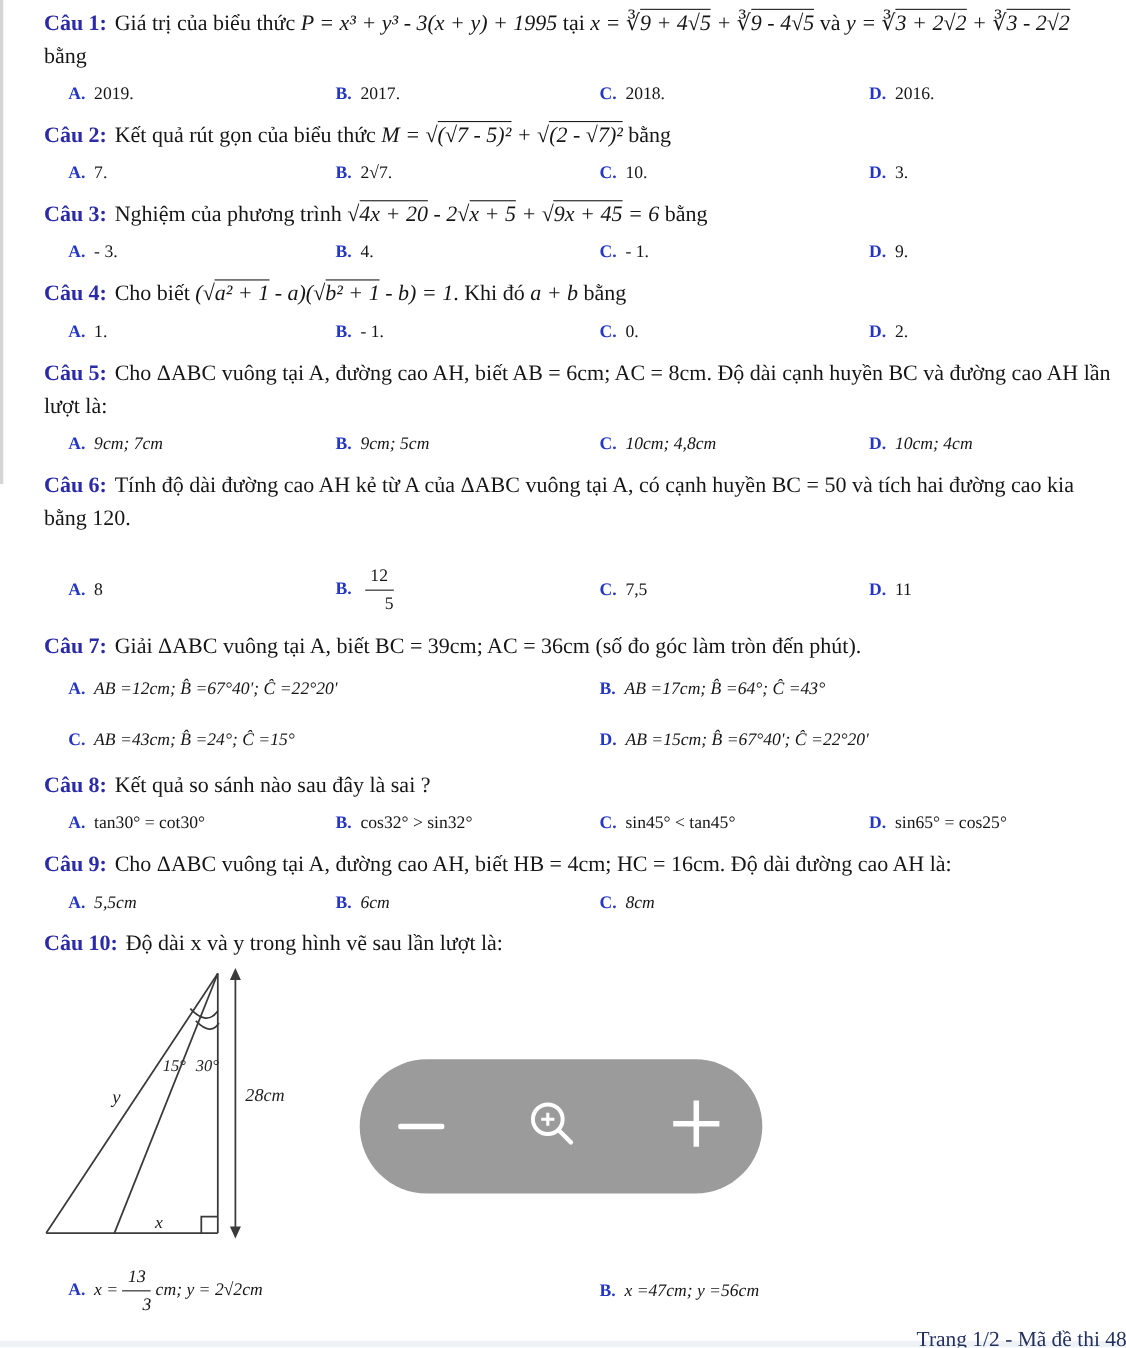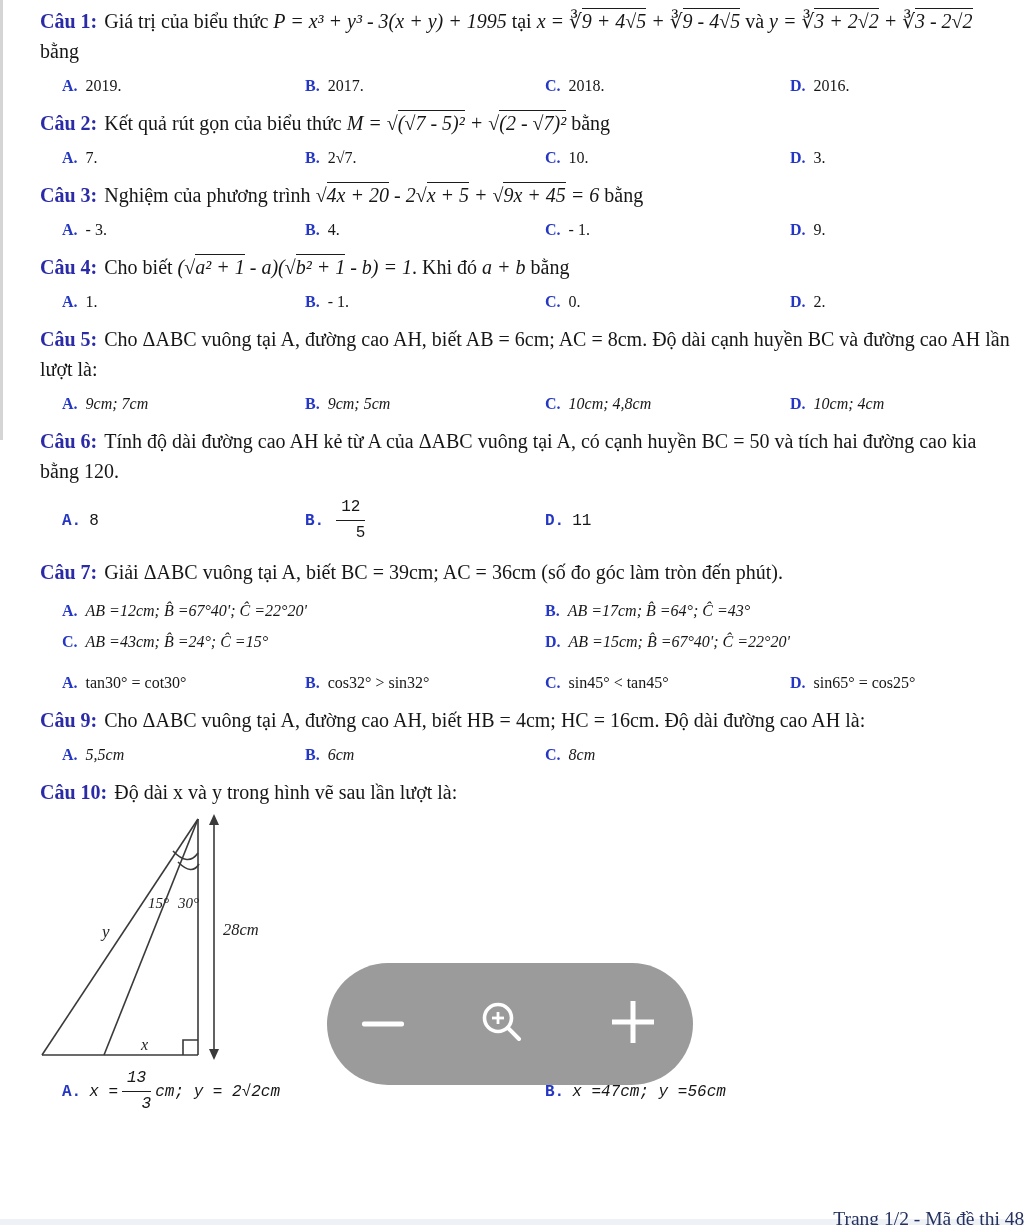--- a/index.html
+++ b/index.html
@@ -15,22 +15,22 @@
   .q{margin:0;font-size:20px;line-height:30px;}
   .qlabel{color:#2b2ba8;font-weight:bold;margin-right:7px;}
   .math{font-style:italic;}
   .ov{border-top:1.4px solid #1c1c1c;padding-top:1px;}
   .ans-row{
     display:grid;
     grid-template-columns:243px 240px 245px 1fr;
     margin:5px 0 7px 22px;
     font-size:16px;line-height:30px;
   }
-  .ans-row.cols2{grid-template-columns:483px 1fr;row-gap:1px;margin:9px 0 11px 22px;}
-  .ans-row.tall{align-items:center;margin:10px 0 12px 22px;font-family:Liberation Mono, monospace;}
+  .ans-row.cols2{grid-template-columns:483px 1fr;row-gap:16px;margin:9px 0 11px 22px;}
+  .ans-row.tall{align-items:center;margin:26px 0 12px 22px;}
   .letter{color:#2436c4;font-weight:bold;padding-right:8px;font-style:normal;}
   .frac{display:inline-block;vertical-align:middle;text-align:right;line-height:23px;margin:0 4px;}
   .frac .num{display:block;border-bottom:1.6px solid #1c1c1c;padding:0 5px 1px;}
   .frac .den{display:block;padding-top:1px;}
   .fig-region{position:relative;height:248px;margin-top:2px;}
   .fig-svg{position:absolute;left:-2px;top:0;}
   .fig-text{font-family:"Liberation Serif","DejaVu Serif",serif;font-style:italic;fill:#222;}
   .zoom-pill{
     position:absolute;left:327px;top:963px;width:366px;height:122px;
     border-radius:61px;background:#9b9b9b;z-index:5;
@@ -88,31 +88,33 @@
     <span class="ans"><b class="letter">A.</b><span class="math">9cm; 7cm</span></span>
     <span class="ans"><b class="letter">B.</b><span class="math">9cm; 5cm</span></span>
     <span class="ans"><b class="letter">C.</b><span class="math">10cm; 4,8cm</span></span>
     <span class="ans"><b class="letter">D.</b><span class="math">10cm; 4cm</span></span>
   </div>
 
   <p class="q"><b class="qlabel">Câu 6:</b><span>Tính độ dài đường cao AH kẻ từ A của ΔABC vuông tại A, có cạnh huyền BC = 50 và tích hai đường cao kia bằng 120.</span></p>
   <div class="ans-row tall">
     <span class="ans"><b class="letter">A.</b><span>8</span></span>
     <span class="ans"><b class="letter">B.</b><span class="frac"><span class="num">12</span><span class="den">5</span></span></span>
+    <span class="ans"><b class="letter">C.</b><span>7,5</span></span>
     <span class="ans"><b class="letter">D.</b><span>11</span></span>
   </div>
 
   <p class="q"><b class="qlabel">Câu 7:</b><span>Giải ΔABC vuông tại A, biết BC = 39cm; AC = 36cm (số đo góc làm tròn đến phút).</span></p>
   <div class="ans-row cols2">
     <span class="ans"><b class="letter">A.</b><span class="math">AB =12cm; B̂ =67°40'; Ĉ =22°20'</span></span>
     <span class="ans"><b class="letter">B.</b><span class="math">AB =17cm; B̂ =64°; Ĉ =43°</span></span>
     <span class="ans"><b class="letter">C.</b><span class="math">AB =43cm; B̂ =24°; Ĉ =15°</span></span>
     <span class="ans"><b class="letter">D.</b><span class="math">AB =15cm; B̂ =67°40'; Ĉ =22°20'</span></span>
   </div>
 
+  <p class="q"><b class="qlabel">Câu 8:</b><span>Kết quả so sánh nào sau đây là sai ?</span></p>
   <div class="ans-row">
     <span class="ans"><b class="letter">A.</b><span>tan30° = cot30°</span></span>
     <span class="ans"><b class="letter">B.</b><span>cos32° &gt; sin32°</span></span>
     <span class="ans"><b class="letter">C.</b><span>sin45° &lt; tan45°</span></span>
     <span class="ans"><b class="letter">D.</b><span>sin65° = cos25°</span></span>
   </div>
 
   <p class="q"><b class="qlabel">Câu 9:</b><span>Cho ΔABC vuông tại A, đường cao AH, biết HB = 4cm; HC = 16cm. Độ dài đường cao AH là:</span></p>
   <div class="ans-row">
     <span class="ans"><b class="letter">A.</b><span class="math">5,5cm</span></span>

